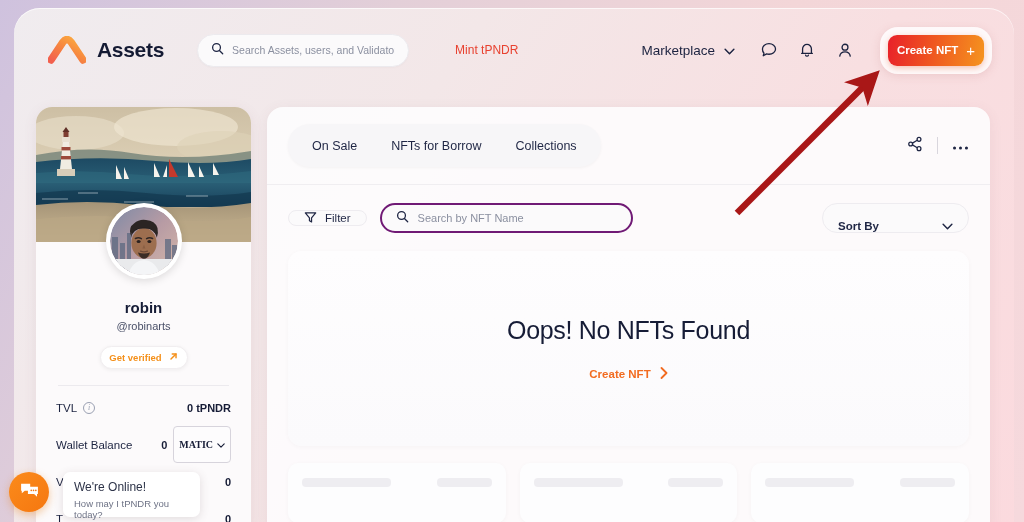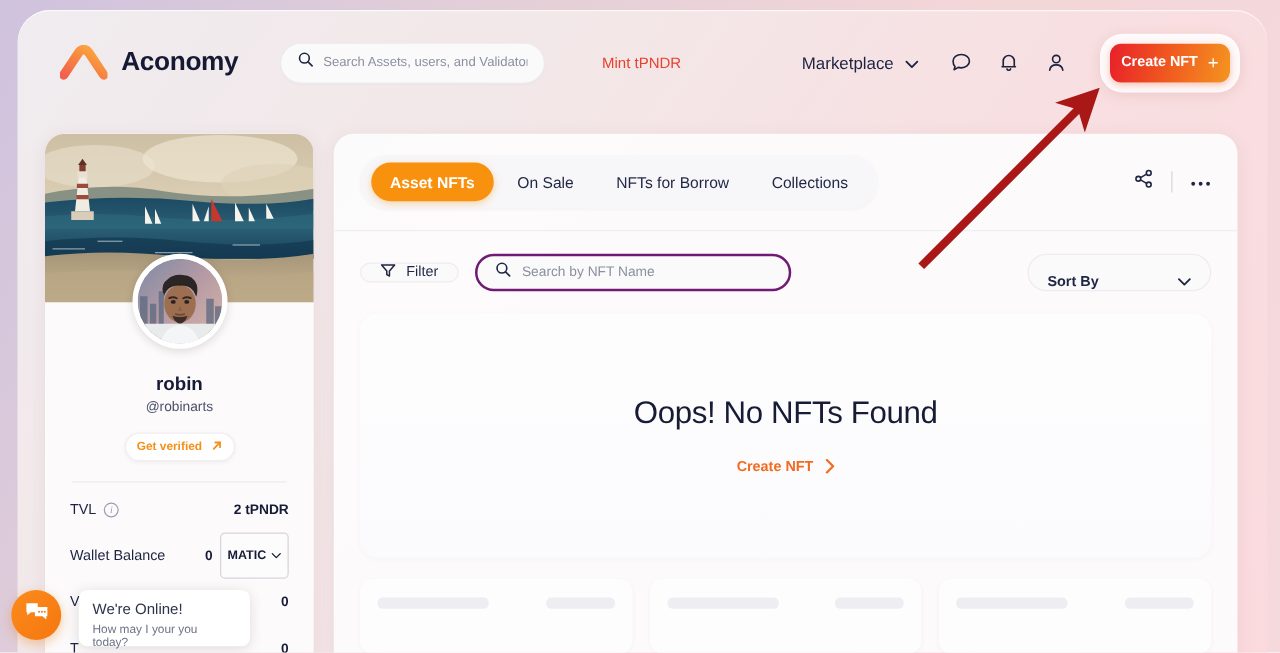--- a/index.html
+++ b/index.html
@@ -157,21 +157,21 @@
   }
   .stat-val {
     margin-left: auto; font-size: 11px;
     font-weight: bold; color: #161c36;
     display: flex; align-items: center; gap: 6px;
   }
   .matic-sel {
     display: inline-flex; align-items: center; gap: 4px;
     border: 1px solid #d7d4dc; border-radius: 4px;
     padding: 12px 5px; font-size: 10px; font-weight: bold;
-    color: #161c36; background: #fdfcfd;
+    color: #161c36; background: #fdfcfd; font-family: Liberation Serif, serif;
   }
 
   
   #main {
     position: absolute; left: 253px; top: 99px;
     width: 723px; height: 430px;
     background: rgba(253,252,253,.93);
     border-radius: 16px;
     box-shadow: 0 3px 14px rgba(120,80,90,.08);
     overflow: hidden;
@@ -306,21 +306,21 @@
           <defs>
             <linearGradient id="lg" x1="0" y1="1" x2="1" y2="0">
               <stop offset="0%" stop-color="#f2604e"></stop>
               <stop offset="55%" stop-color="#f78a3f"></stop>
               <stop offset="100%" stop-color="#fcb040"></stop>
             </linearGradient>
           </defs>
           <path d="M3 24 L15 6 Q19 1 23 6 L35 24" stroke="url(#lg)" stroke-width="7.5" fill="none" stroke-linecap="round"></path>
         </svg>
       </span>
-      <span class="logo-text">Aconomy</span>
+      <span class="logo-text">Assets</span>
     </div>
 
     <div class="search-box">
       <span>
         <svg width="13" height="13" viewBox="0 0 20 20" fill="none" stroke="#1f2644" stroke-width="2">
           <circle cx="8.5" cy="8.5" r="6"></circle>
             <line x1="13" y1="13" x2="18" y2="18" stroke-linecap="round"></line>
         </svg>
       </span>
       <input type="text" placeholder="Search Assets, users, and Validators" style="">
@@ -479,21 +479,21 @@
 
     <div class="divider"></div>
 
     <div class="stats">
 
       <div class="stat-row">
         <span class="stat-label">
           <span>TVL</span>
           <span class="info-ic">i</span>
         </span>
-        <span class="stat-val">2 tPNDR</span>
+        <span class="stat-val">0 tPNDR</span>
       </div>
 
       <div class="stat-row">
         <span class="stat-label">Wallet Balance</span>
         <span class="stat-val">
           <span>0</span>
           <span class="matic-sel">
             <span>MATIC</span>
             <span>
               <svg width="8" height="5" viewBox="0 0 10 6" fill="none" stroke="#161c36" stroke-width="1.4">
@@ -514,21 +514,20 @@
         <span class="stat-val">0</span>
       </div>
 
     </div>
   </div>
 
   <div id="main">
 
     <div class="tabs-row">
       <div class="tabs-pill">
-        <div class="tab active">Asset NFTs</div>
         <div class="tab">On Sale</div>
         <div class="tab">NFTs for Borrow</div>
         <div class="tab">Collections</div>
       </div>
       <div class="tabs-actions">
         <span>
           <svg width="16" height="16" viewBox="0 0 20 20" fill="none" stroke="#1f2644" stroke-width="1.6">
             <circle cx="15" cy="4.2" r="2.4"></circle>
               <circle cx="4.6" cy="10" r="2.4"></circle>
               <circle cx="15" cy="15.8" r="2.4"></circle>
@@ -615,21 +614,21 @@
       <g fill="#f5790f">
           <circle cx="14" cy="11.9" r=".95"></circle>
           <circle cx="16.6" cy="11.9" r=".95"></circle>
           <circle cx="19.2" cy="11.9" r=".95"></circle>
         </g>
     </svg>
   </span>
 </div>
 <div id="chat-tip">
   <div class="tip-t">We're Online!</div>
-  <div class="tip-s">How may I your you today?</div>
+  <div class="tip-s">How may I tPNDR you today?</div>
 </div>
 
 <svg id="arrow-overlay">
   <defs>
     <marker id="ah" markerWidth="5.2" markerHeight="5.2" refX="2.2" refY="2.6" orient="auto">
       <path d="M0,0 L5.2,2.6 L0,5.2 L1.4,2.6 Z" fill="#a91717"></path>
     </marker>
   </defs>
   <line x1="737" y1="213" x2="866" y2="84" stroke="#a91717" stroke-width="6.5" stroke-linecap="butt" marker-end="url(#ah)"></line>
 </svg>

